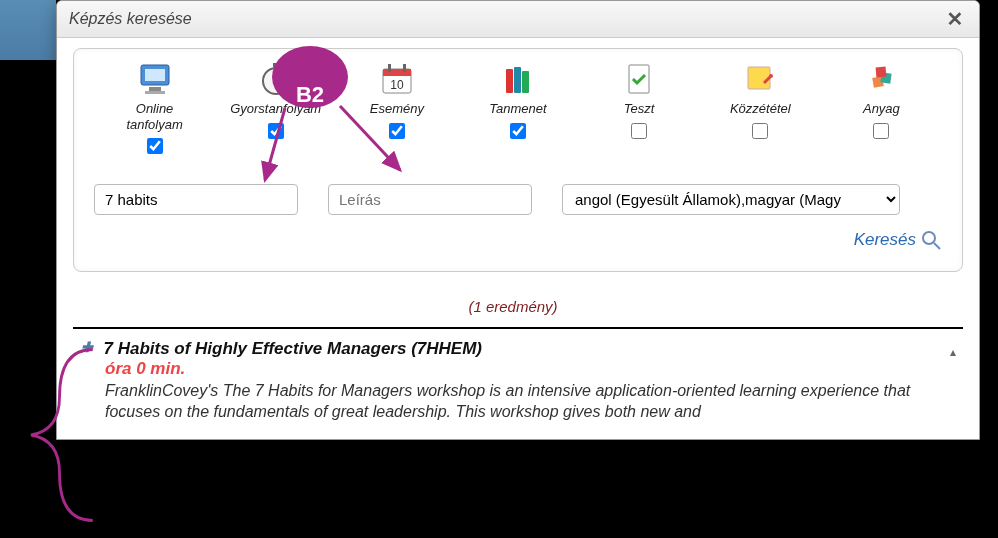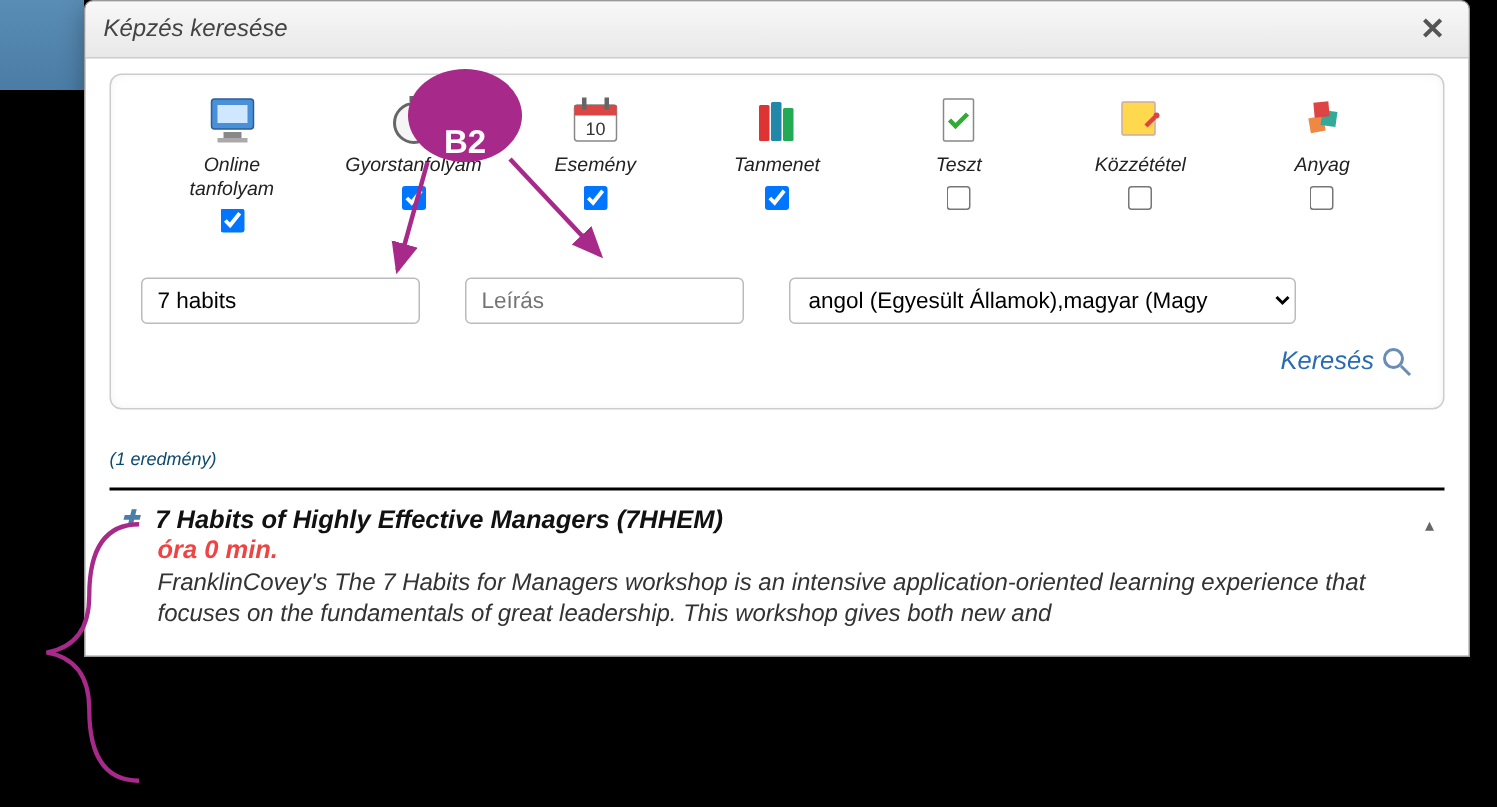--- a/index.html
+++ b/index.html
@@ -92,21 +92,21 @@
     .search-row {
       display: flex;
       gap: 30px;
       margin-bottom: 14px;
     }
     .text-input {
       border: 1px solid #bbb;
       border-radius: 4px;
       padding: 2px 10px;
       font-size: 15px;
-      width: 186px;
+      width: 204px;
       font-family: inherit;
     }
     .select-lang {
       border: 1px solid #bbb;
       border-radius: 4px;
       padding: 5px 8px;
       font-size: 15px;
       width: 338px;
       font-family: inherit;
       background: #fff;
@@ -120,24 +120,24 @@
       color: #2a6ab3;
       font-weight: normal;
       font-style: italic;
       font-size: 17px;
       cursor: pointer;
       display: flex;
       align-items: center;
       gap: 4px;
     }
     .result-count {
-      text-align: left;
-      font-style: italic;
-      font-size: 12px;
-      color: #0c4a6e;
+      text-align: center;
+      font-style: italic;
+      font-size: 15px;
+      color: #7f1d1d;
       margin: 26px 10px 12px 0;
     }
     .result-divider {
       border-top: 2px solid #000;
       margin-bottom: 10px;
     }
     .result-item {
       position: relative;
       padding: 0 8px;
     }

